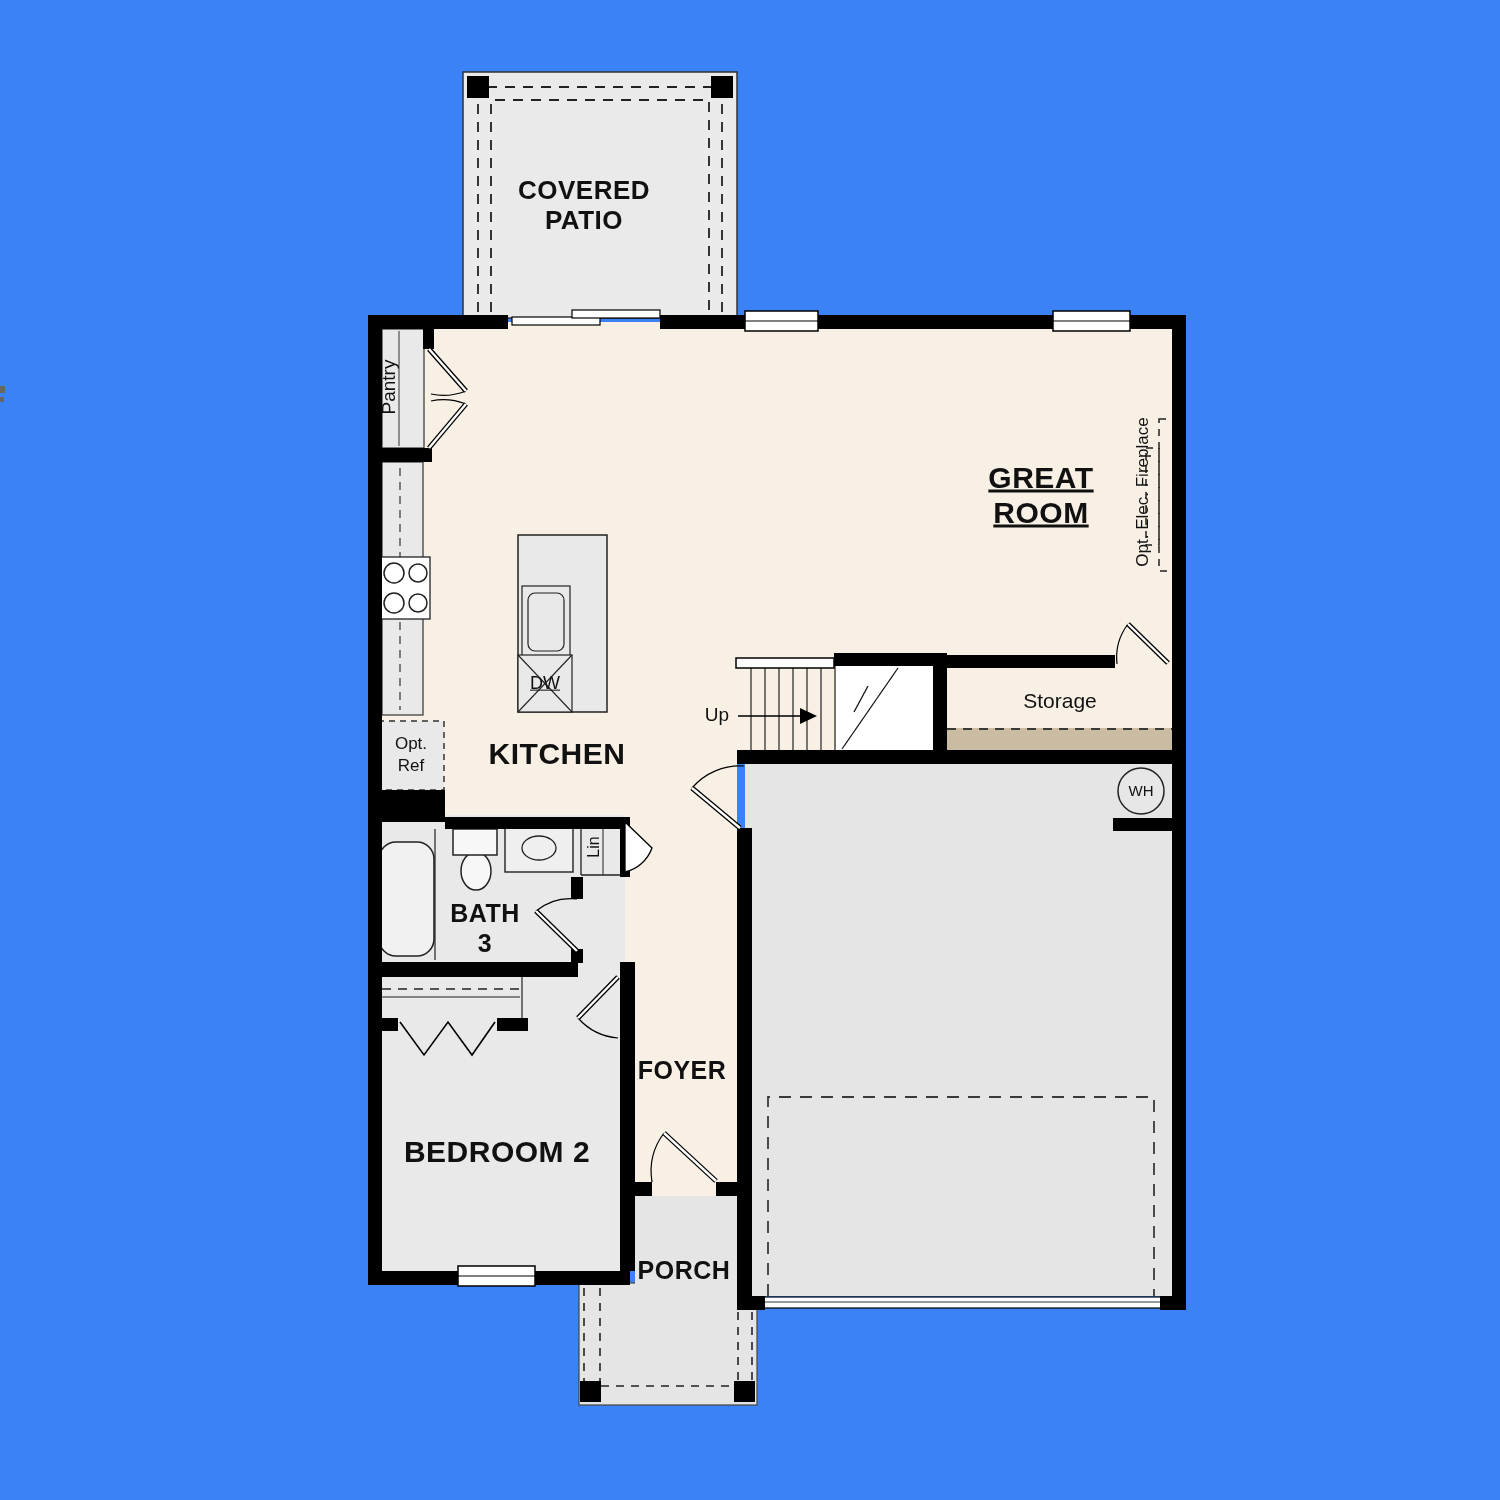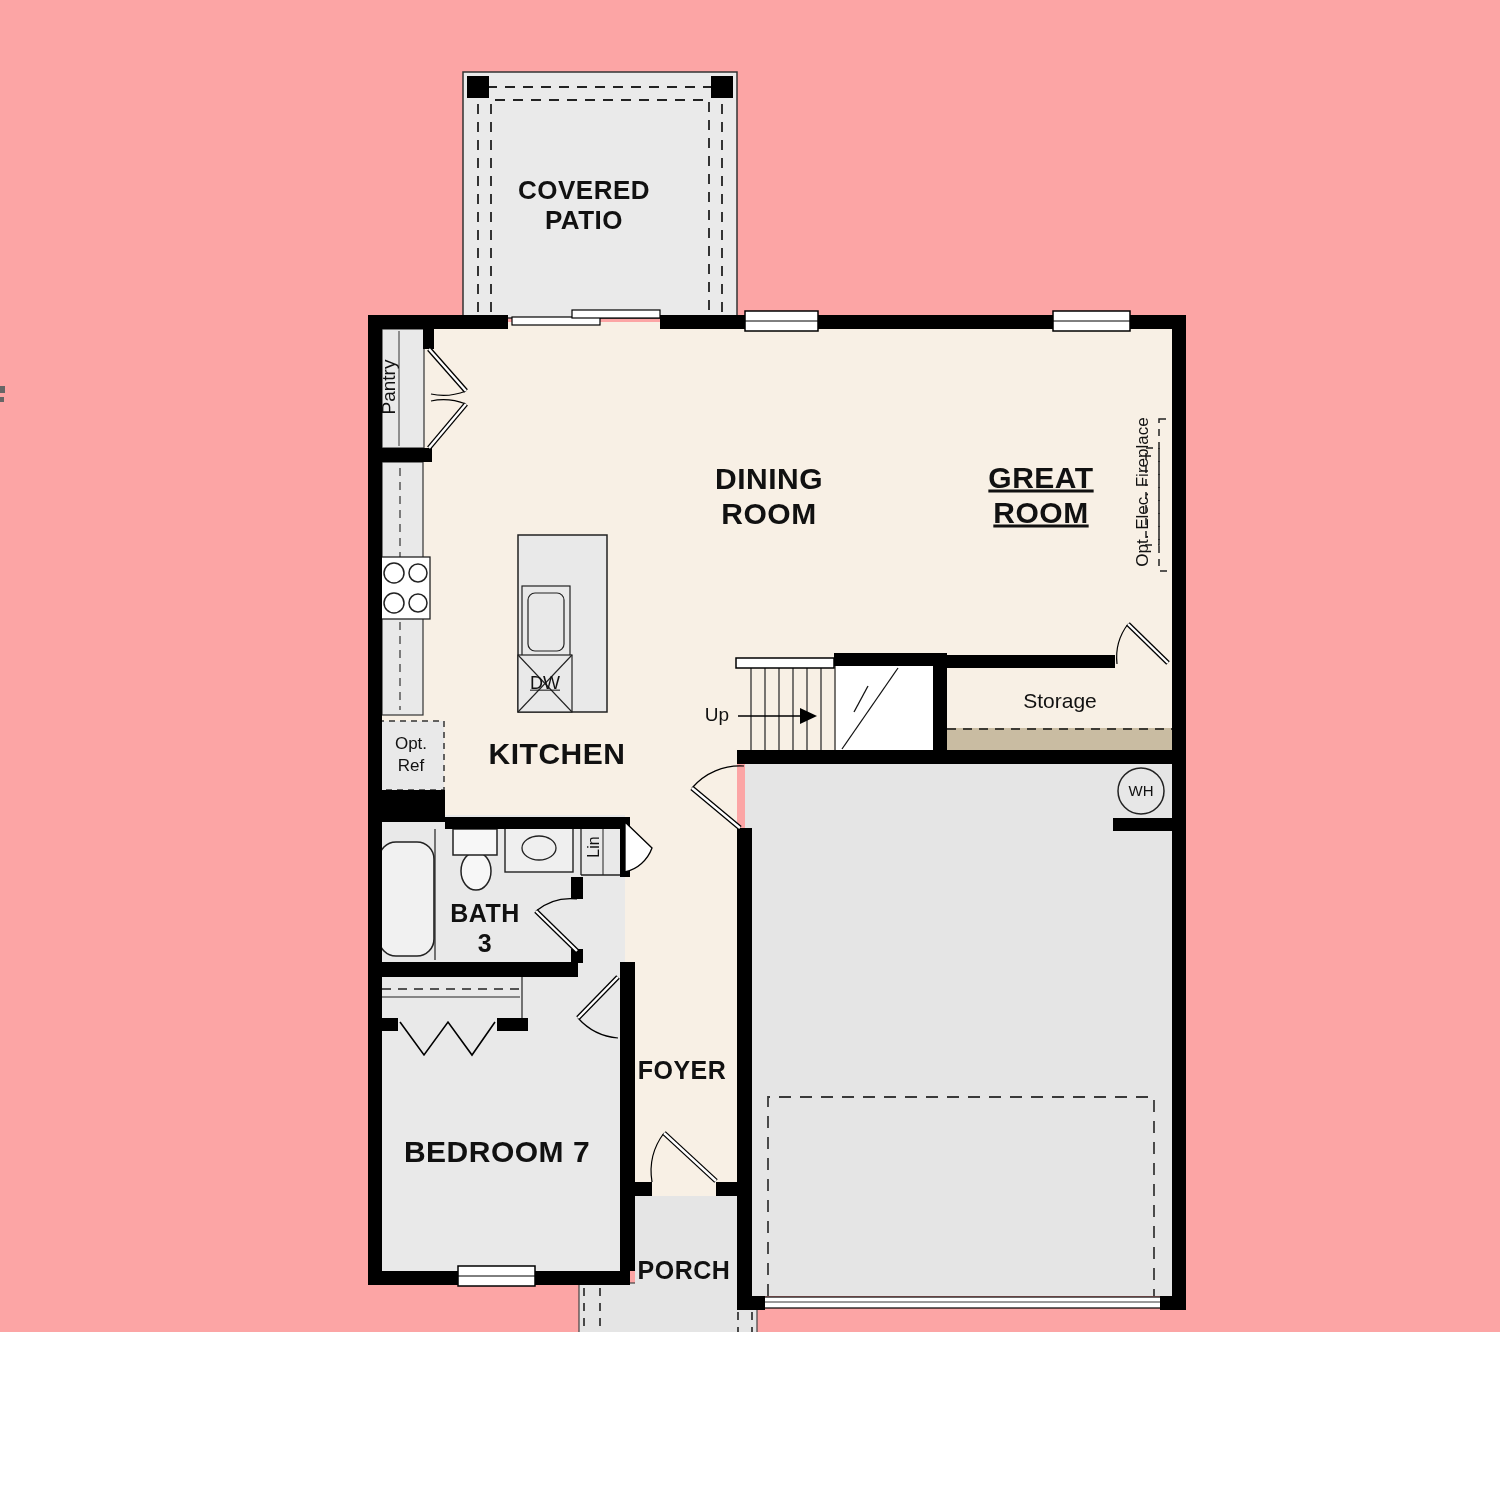--- a/index.html
+++ b/index.html
@@ -1,16 +1,16 @@
 <!DOCTYPE html>
 <html><head>
 <meta charset="utf-8">
 <style>
   html,body{margin:0;padding:0;background:#fff;}
-  #plan{position:relative;width:1500px;height:1332px;background:#fca5a5;overflow:hidden;
+  #plan{position:relative;width:1500px;height:1500px;background:#3b82f6;overflow:hidden;
         font-family:"Liberation Sans","DejaVu Sans",sans-serif;}
   #plan svg{position:absolute;left:0;top:0;}
   .lbl{position:absolute;color:#111;text-align:center;
        transform:translate(-50%,-50%);white-space:normal;line-height:1.15;}
   .lbl.rot{transform:translate(-50%,-50%) rotate(-90deg);white-space:nowrap;}
   .b{font-weight:bold;letter-spacing:.5px;}
   .nw{white-space:nowrap;}
 </style>
 </head>
 <body>
@@ -195,28 +195,27 @@
     <path d="M625,822 L652,848 A38,38 0 0 1 625,872 Z" fill="#fff" stroke="#000" stroke-width="1.3"></path>
   </g>
 
   <g fill="#666">
     <rect x="0" y="386" width="5" height="7"></rect>
     <rect x="0" y="397" width="4" height="5"></rect>
   </g>
 </svg>
 
   <div class="lbl b" style="left:584px;top:206px;width:170px;font-size:26px;">COVERED PATIO</div>
-  <div class="lbl b" style="left:769px;top:496px;width:150px;font-size:30px;">DINING ROOM</div>
   <div class="lbl b" style="left:1041px;top:495px;width:140px;font-size:30px;text-decoration:underline;">GREAT ROOM</div>
   <div class="lbl b nw" style="left:557px;top:754px;font-size:30px;">KITCHEN</div>
   <div class="lbl rot" style="left:389px;top:387px;font-size:19px;">Pantry</div>
   <div class="lbl" style="left:411px;top:755px;width:52px;font-size:17px;line-height:1.3;">Opt. Ref</div>
   <div class="lbl nw" style="left:545px;top:683px;font-size:18px;text-decoration:underline;">DW</div>
   <div class="lbl nw" style="left:717px;top:715px;font-size:19px;">Up</div>
   <div class="lbl nw" style="left:1060px;top:701px;font-size:21px;">Storage</div>
   <div class="lbl rot" style="left:1143px;top:492px;font-size:17px;">Opt. Elec. Fireplace</div>
   <div class="lbl nw" style="left:1141px;top:791px;font-size:15px;">WH</div>
   <div class="lbl b" style="left:485px;top:928px;width:90px;font-size:25px;line-height:1.2;">BATH 3</div>
   <div class="lbl rot" style="left:594px;top:847px;font-size:16px;">Lin</div>
   <div class="lbl b nw" style="left:682px;top:1070px;font-size:25px;">FOYER</div>
-  <div class="lbl b nw" style="left:497px;top:1152px;font-size:30px;">BEDROOM 7</div>
+  <div class="lbl b nw" style="left:497px;top:1152px;font-size:30px;">BEDROOM 2</div>
   <div class="lbl b nw" style="left:684px;top:1270px;font-size:25px;">PORCH</div>
 </div>
 
 </body></html>

